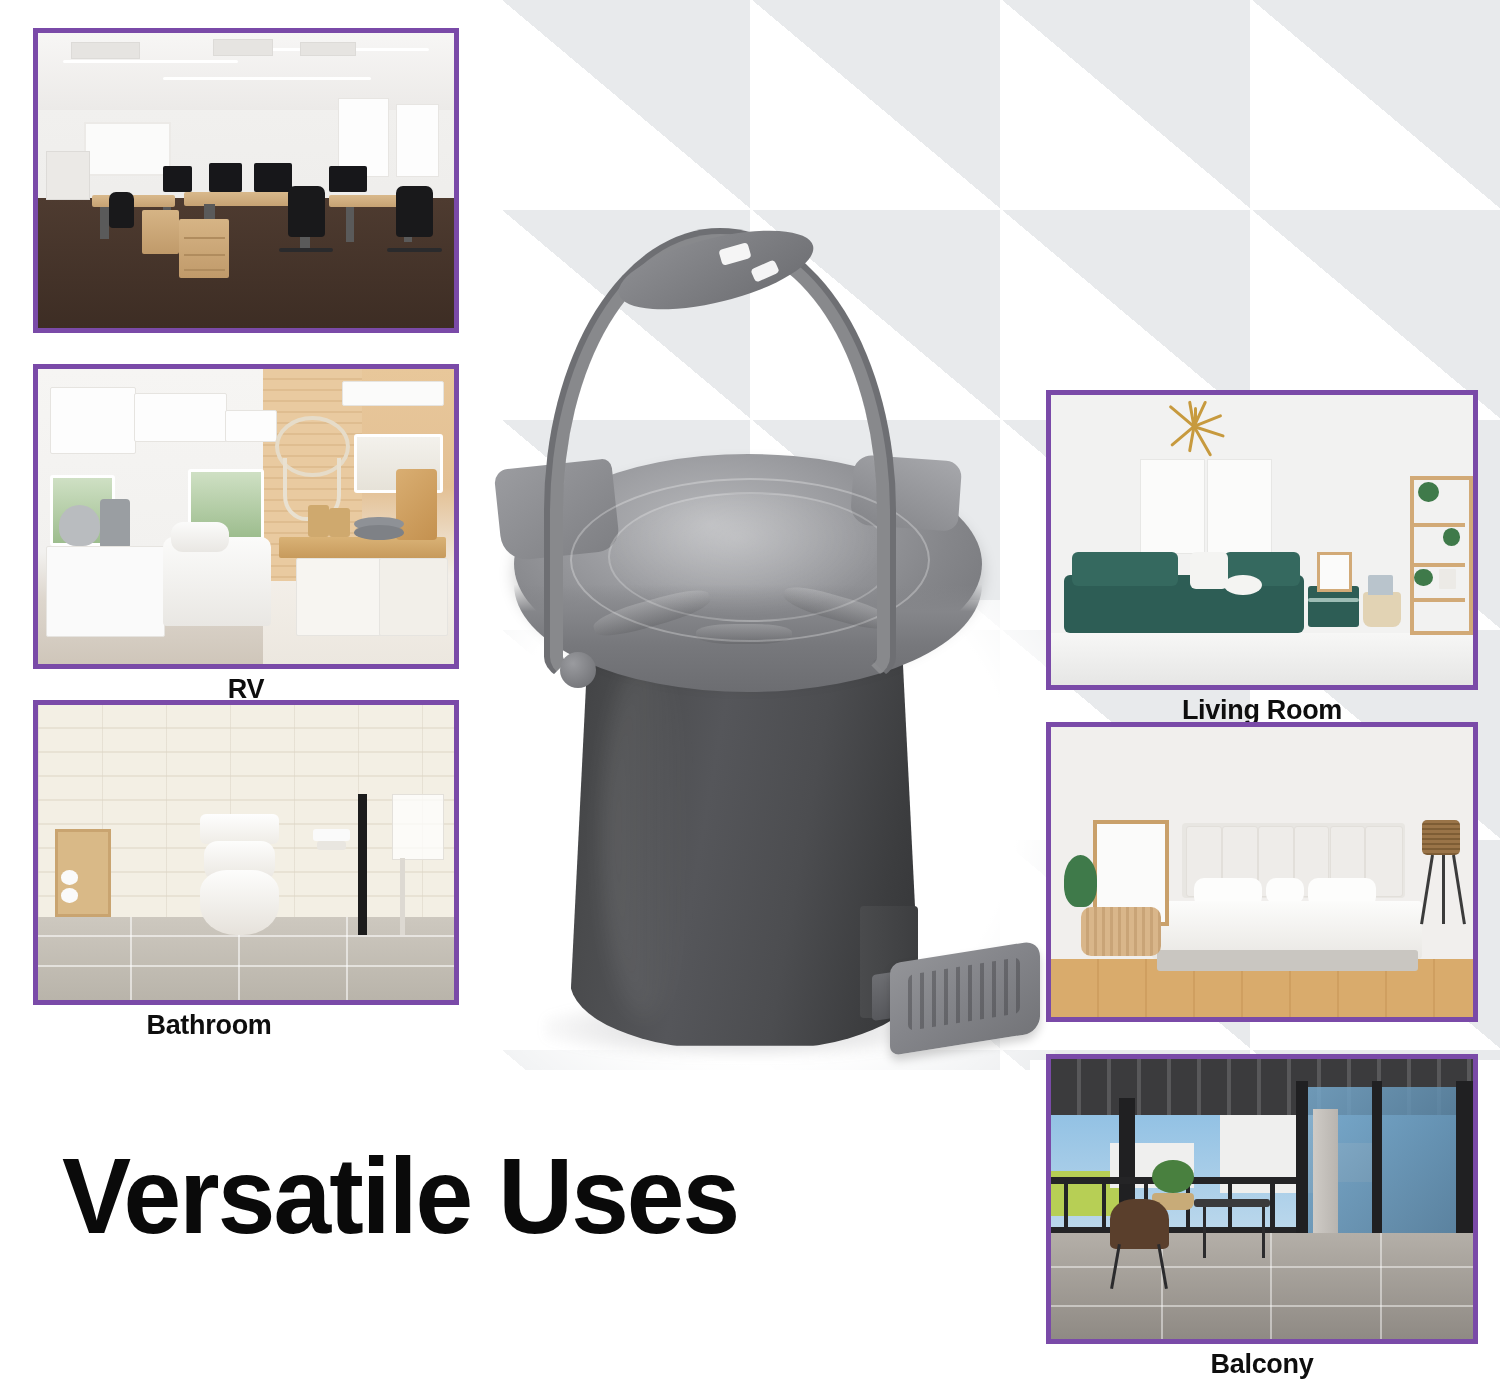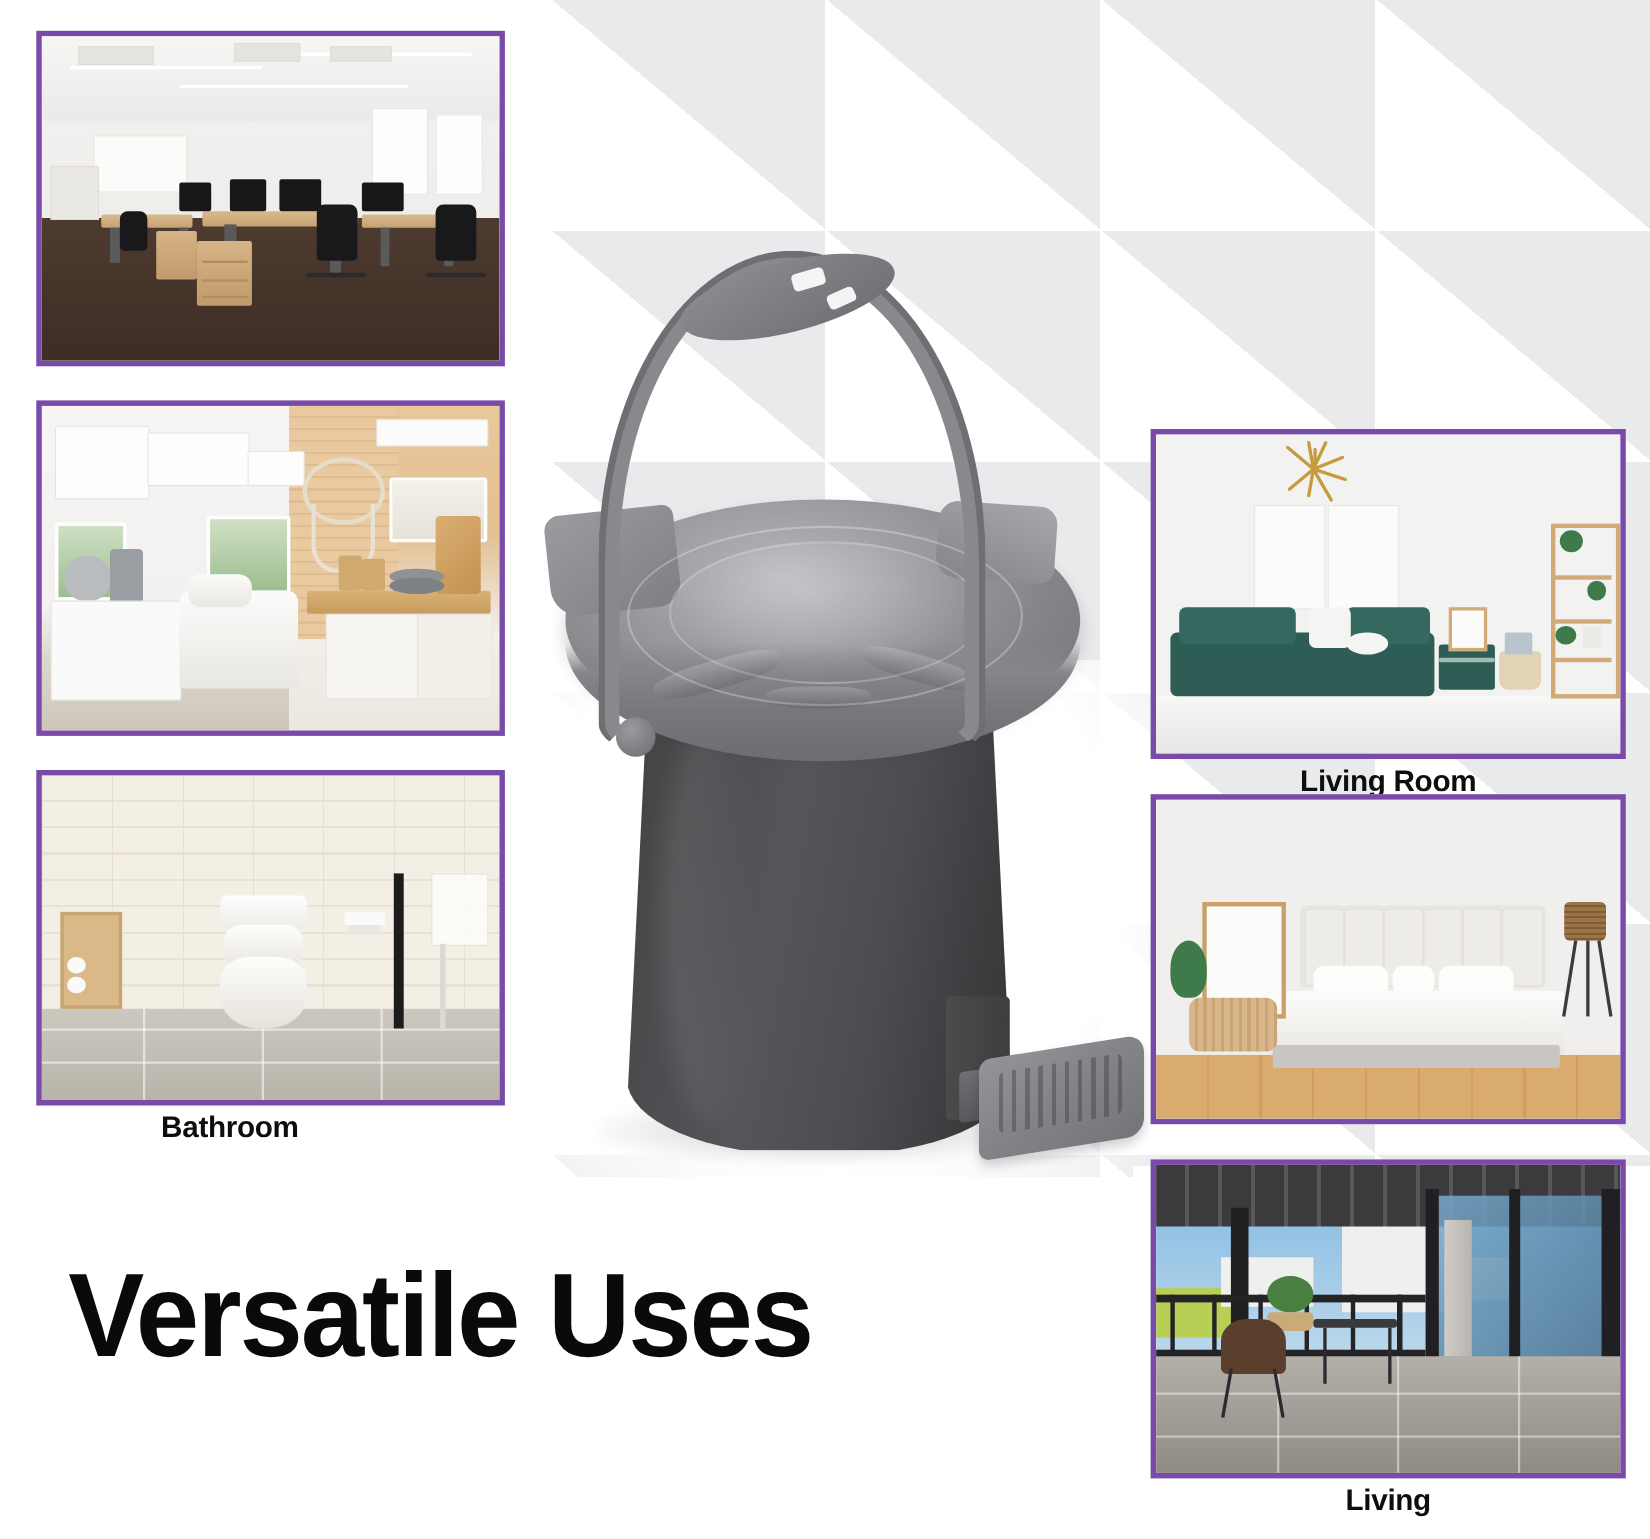--- a/index.html
+++ b/index.html
@@ -351,20 +351,21 @@
         <div class="rv-counter" style="left:58%;top:57%;width:40%;height:7%;"></div>
         <div class="rv-board" style="left:86%;top:34%;width:10%;height:24%;"></div>
         <div class="rv-plate" style="left:76%;top:50%;width:12%;height:5%;"></div>
         <div class="rv-plate" style="left:76%;top:53%;width:12%;height:5%;background:#7e8186;"></div>
         <div class="rv-cab" style="left:62%;top:64%;width:20%;height:26%;background:#f7f5f1;"></div>
         <div class="rv-cab" style="left:82%;top:64%;width:16%;height:26%;background:#f2efe9;"></div>
         <div class="rv-kettle" style="left:65%;top:46%;width:5%;height:11%;background:#cfa96e;border-radius:3px;"></div>
         <div class="rv-kettle" style="left:70%;top:47%;width:5%;height:10%;background:#cfa96e;border-radius:3px;"></div>
       </div>
     </div>
+    <div class="caption">RV</div>
   </div>
 
   <div class="card" style="left:33px;top:700px;width:352px;">
     <div class="frame" style="width:426px;height:305px;">
       <div class="photo">
         <div class="ba-wall"></div>
         <div class="ba-wall2"></div>
         <div class="ba-floor"></div>
         <div class="ba-floor-l" style="left:0;top:78%;width:100%;height:2px;"></div>
         <div class="ba-floor-l" style="left:0;top:88%;width:100%;height:2px;"></div>
@@ -488,21 +489,21 @@
         <div class="bc-plant" style="left:24%;top:36%;width:10%;height:12%;"></div>
         <div class="bc-table" style="left:24%;top:48%;width:10%;height:6%;border-radius:4px 4px 8px 8px;background:#c8ab78;"></div>
         <div class="bc-chair" style="left:14%;top:50%;width:14%;height:18%;"></div>
         <div class="bc-leg" style="left:15%;top:66%;height:16%;transform:rotate(10deg);"></div>
         <div class="bc-leg" style="left:26%;top:66%;height:16%;transform:rotate(-10deg);"></div>
         <div class="bc-table" style="left:34%;top:50%;width:18%;height:3%;"></div>
         <div class="bc-leg" style="left:36%;top:53%;height:18%;"></div>
         <div class="bc-leg" style="left:50%;top:53%;height:18%;"></div>
       </div>
     </div>
-    <div class="caption">Living</div>
+    <div class="caption">Balcony</div>
   </div>
 
   <div class="product">
     <div class="prod-shadow"></div>
 
     <div class="bin-body"></div>
     <div class="bin-body-rim"></div>
     <div class="bin-body-hl"></div>
 
     <div class="lid"></div>

